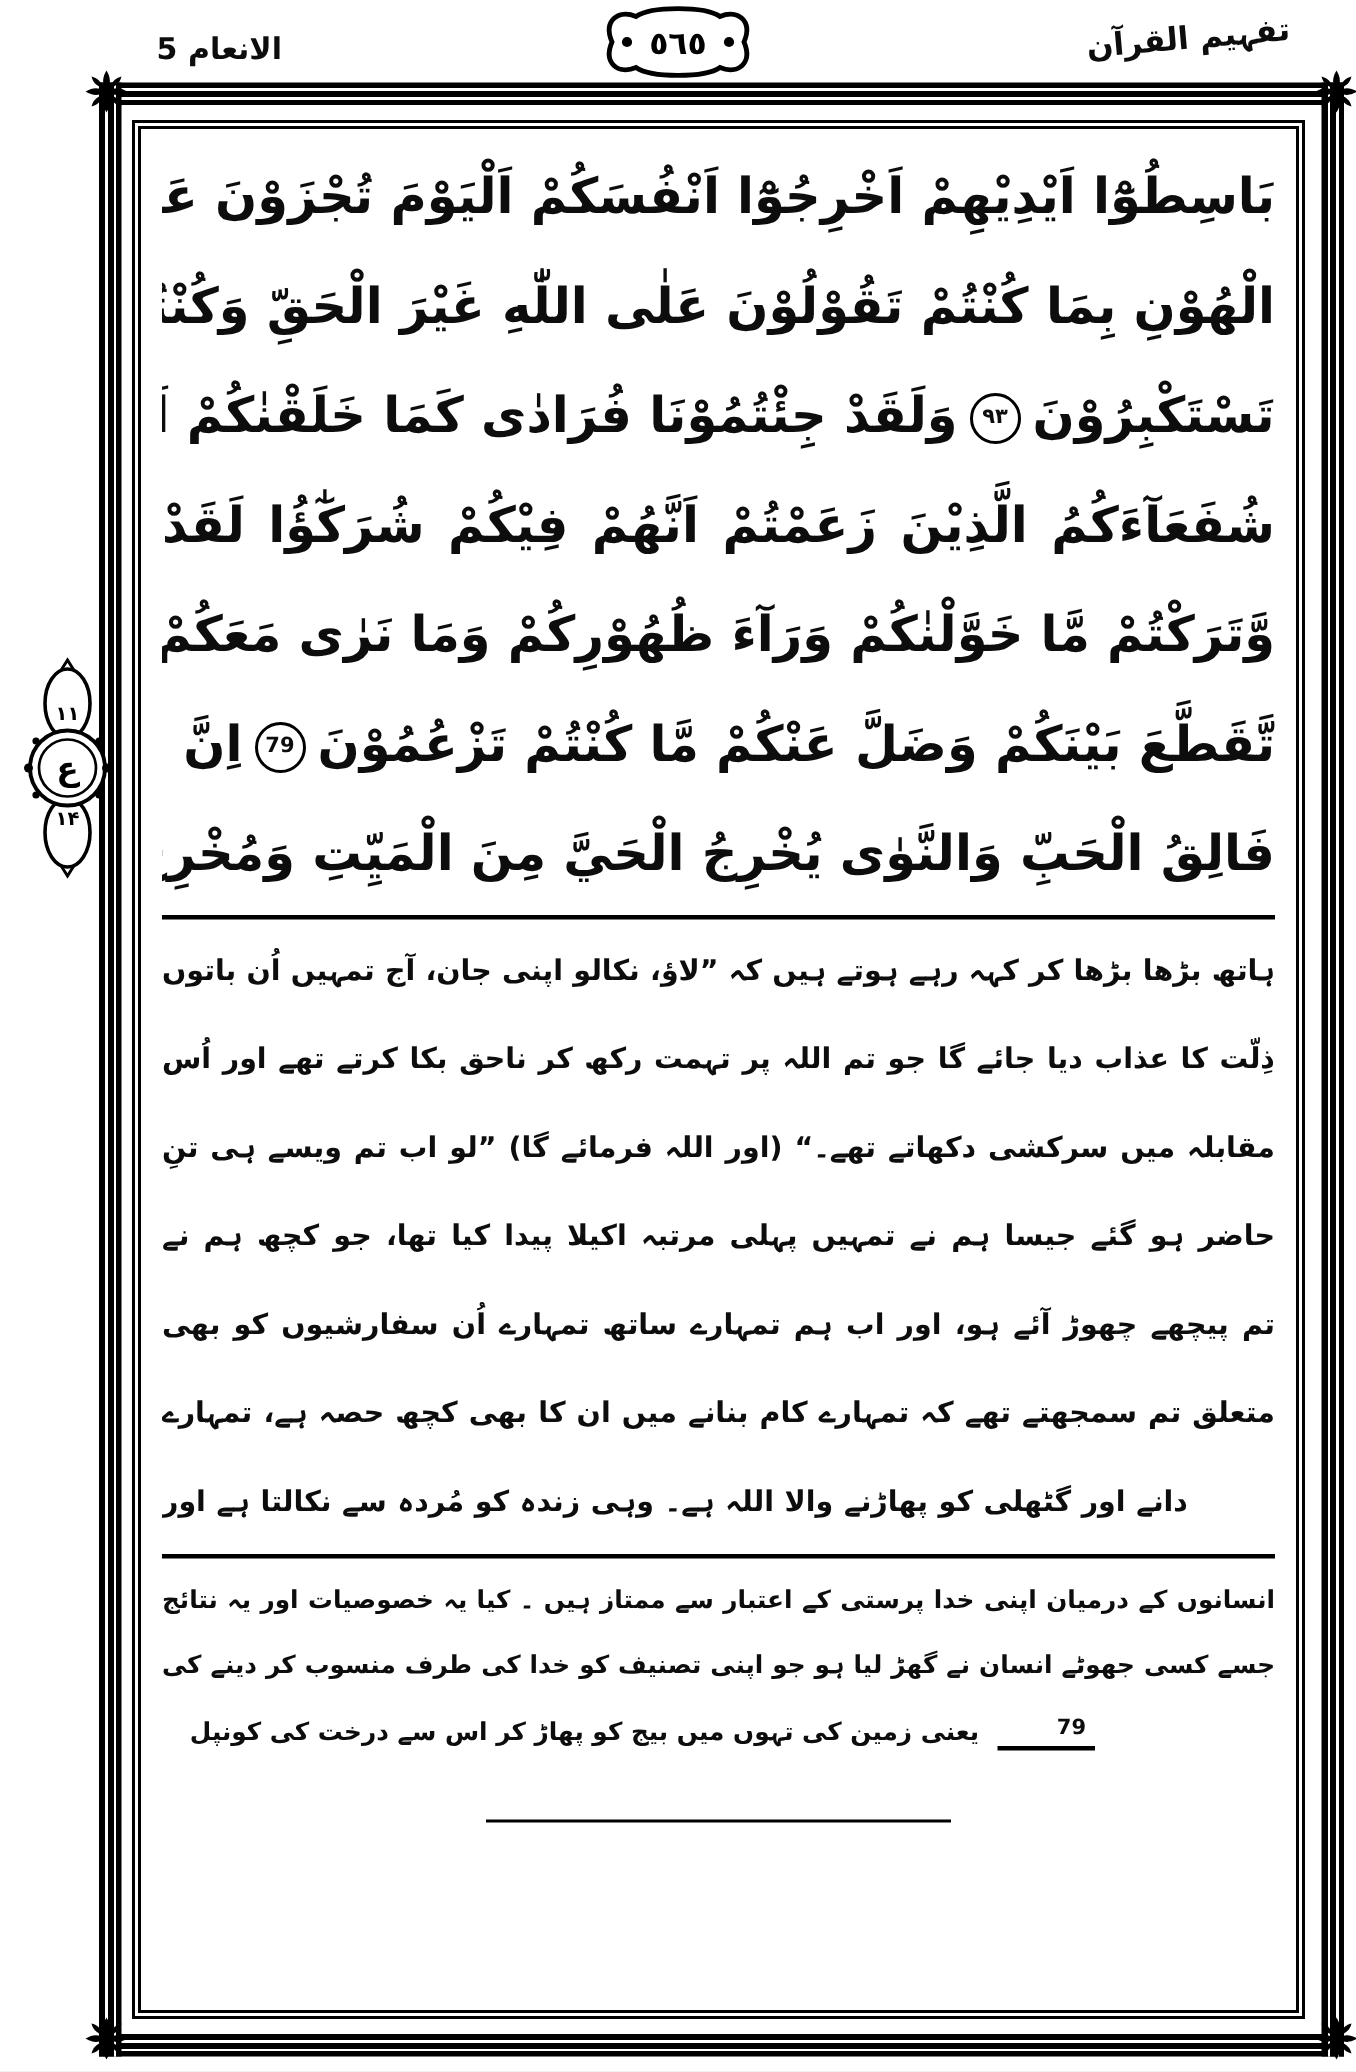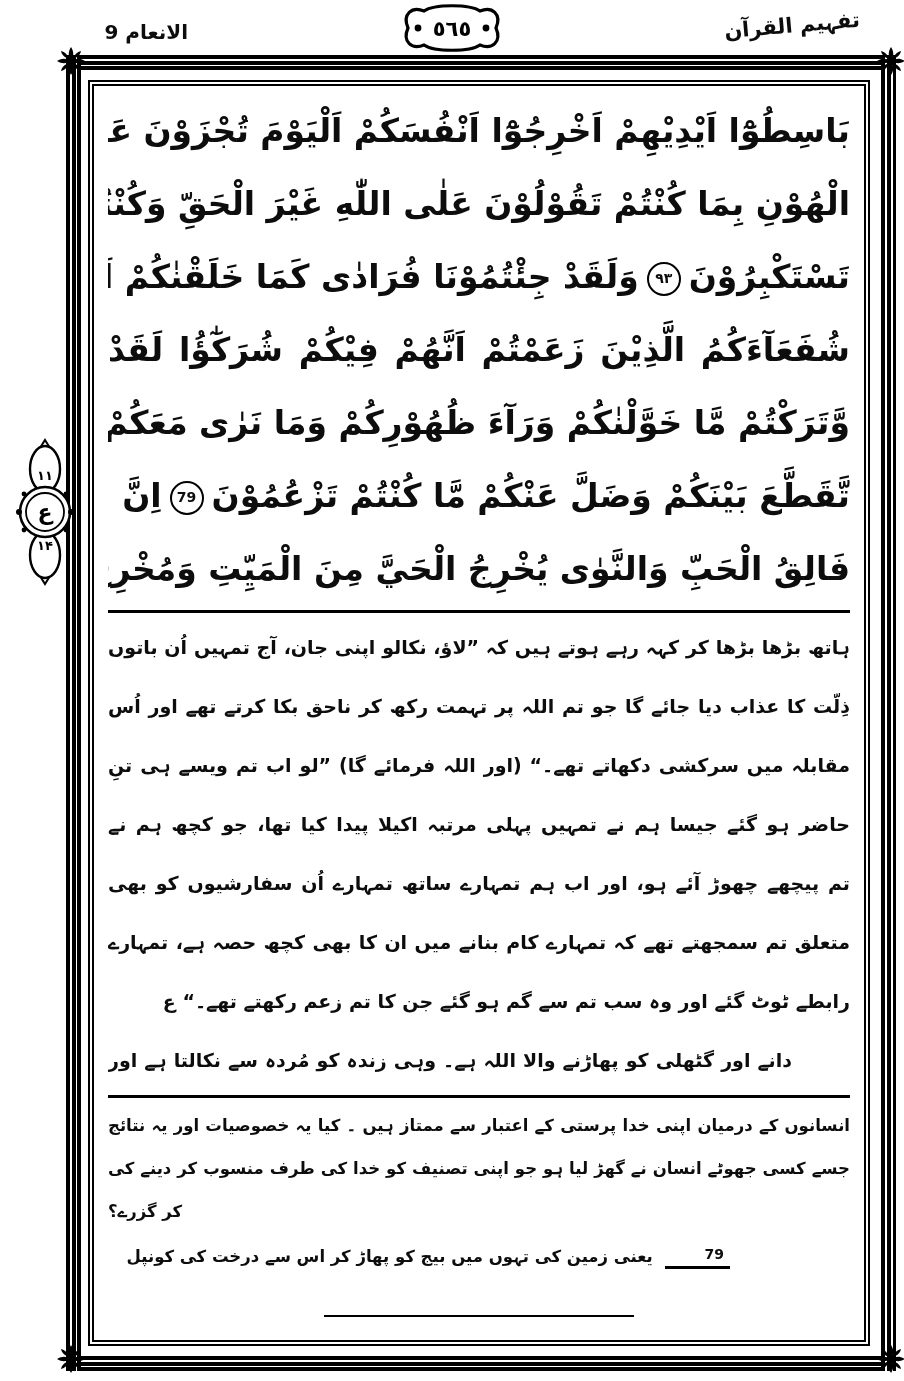--- a/index.html
+++ b/index.html
@@ -83,21 +83,21 @@
   
   .margin-badge{ position:absolute; left:12px; top:438px; }
   .margin-badge text{ font-family:"DejaVu Sans", sans-serif; }
 </style>
 </head>
 <body>
 
 <div class="page">
 
   <div class="header-right">تفہیم القرآن</div>
-  <div class="header-left">الانعام 9</div>
+  <div class="header-left">الانعام 5</div>
   <svg class="cartouche" width="108" height="52" viewBox="0 0 108 52">
     <path d="M10,26 C4,12 14,4 26,9 C36,2 72,2 82,9 C94,4 104,12 98,26 C104,40 94,48 82,43 C72,50 36,50 26,43 C14,48 4,40 10,26 Z" fill="none" stroke="#000" stroke-width="3.2"></path>
     <circle cx="20" cy="26" r="3.4" fill="#000"></circle>
     <circle cx="88" cy="26" r="3.4" fill="#000"></circle>
     <text x="54" y="34" text-anchor="middle" font-size="21" font-weight="bold">٥٦٥</text>
   </svg>
 
   <div class="band band-h band-top"></div>
   <div class="band band-h band-bottom"></div>
   <div class="band band-v band-left"></div>
@@ -167,29 +167,27 @@
         <div class="q-line"><span class="q-seg">فَالِقُ الْحَبِّ وَالنَّوٰى يُخْرِجُ الْحَيَّ مِنَ الْمَيِّتِ وَمُخْرِجُ</span></div>
       </div>
     <div class="rule"></div>
     <div class="translation-block">
         <div class="t-line justify">ہاتھ بڑھا بڑھا کر کہہ رہے ہوتے ہیں کہ ”لاؤ، نکالو اپنی جان، آج تمہیں اُن باتوں کی پاداش میں</div>
         <div class="t-line justify">ذِلّت کا عذاب دیا جائے گا جو تم اللہ پر تہمت رکھ کر ناحق بکا کرتے تھے اور اُس کی آیات کے</div>
         <div class="t-line justify">مقابلہ میں سرکشی دکھاتے تھے۔“ (اور اللہ فرمائے گا) ”لو اب تم ویسے ہی تنِ تنہا ہمارے سامنے</div>
         <div class="t-line justify">حاضر ہو گئے جیسا ہم نے تمہیں پہلی مرتبہ اکیلا پیدا کیا تھا، جو کچھ ہم نے تمہیں دُنیا میں دیا تھا وہ سب</div>
         <div class="t-line justify">تم پیچھے چھوڑ آئے ہو، اور اب ہم تمہارے ساتھ تمہارے اُن سفارشیوں کو بھی نہیں دیکھتے جن کے</div>
         <div class="t-line justify">متعلق تم سمجھتے تھے کہ تمہارے کام بنانے میں ان کا بھی کچھ حصہ ہے، تمہارے آپس کے سب</div>
-        <div class="t-line plain">رابطے ٹوٹ گئے اور وہ سب تم سے گم ہو گئے جن کا تم زعم رکھتے تھے۔“ ع</div>
         <div class="t-line indent">دانے اور گٹھلی کو پھاڑنے والا اللہ ہے۔ وہی زندہ کو مُردہ سے نکالتا ہے اور وہی مُردہ کو</div>
       </div>
     <div class="rule"></div>
     <div class="footnote-block">
       <div>
           <div class="f-line justify">انسانوں کے درمیان اپنی خدا پرستی کے اعتبار سے ممتاز ہیں ۔ کیا یہ خصوصیات اور یہ نتائج کسی ایسی کتاب کے ہو سکتے ہیں</div>
           <div class="f-line justify">جسے کسی جھوٹے انسان نے گھڑ لیا ہو جو اپنی تصنیف کو خدا کی طرف منسوب کر دینے کی انتہائی مجرمانہ جسارت تک</div>
-          <div class="f-line left">کر گزرے؟</div>
         </div>
       <div class="fn62">
         <span class="fn-marker">79</span>
         <span>یعنی زمین کی تہوں میں بیج کو پھاڑ کر اس سے درخت کی کونپل نکالنے والا ۔</span>
       </div>
     </div>
     <div class="end-rule"></div>
   </div>
 
   <svg class="margin-badge" width="66" height="148" viewBox="0 0 66 148">

